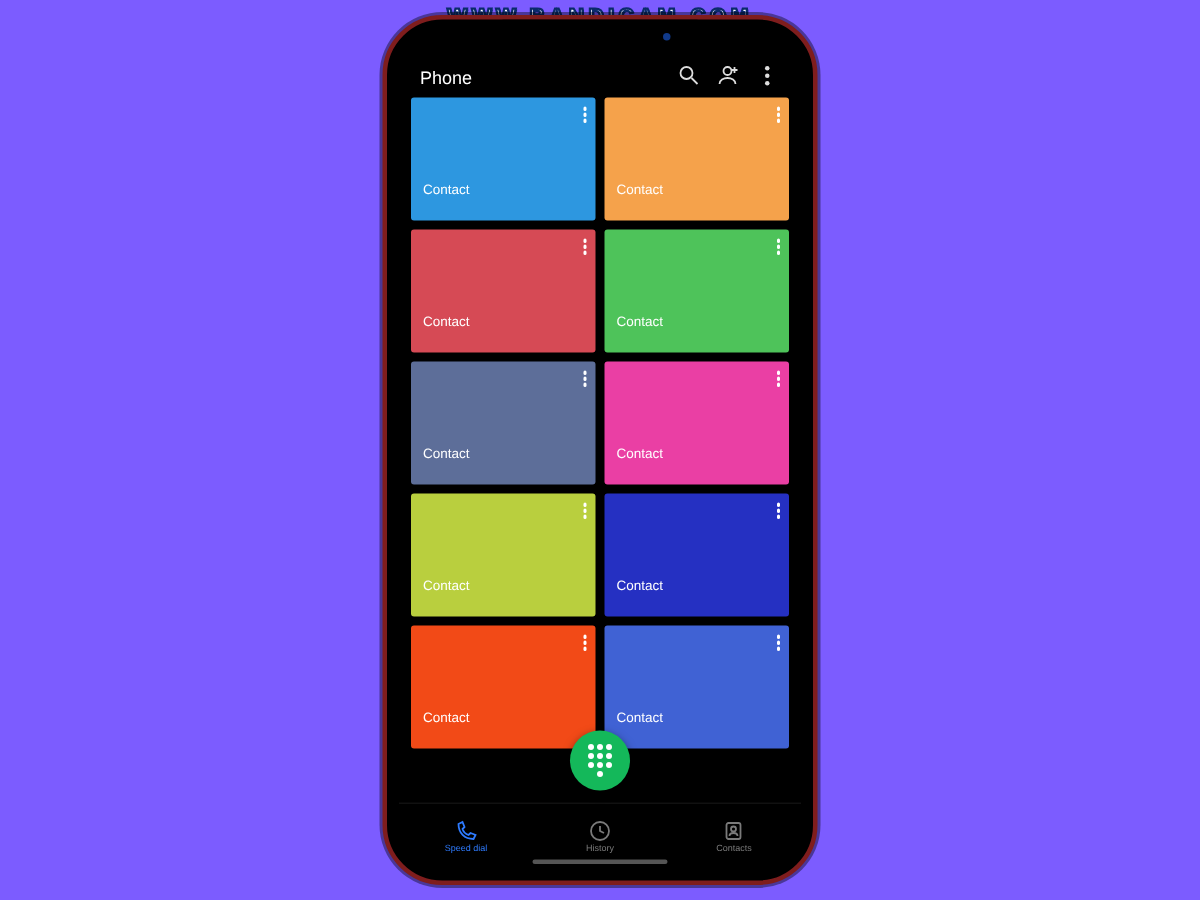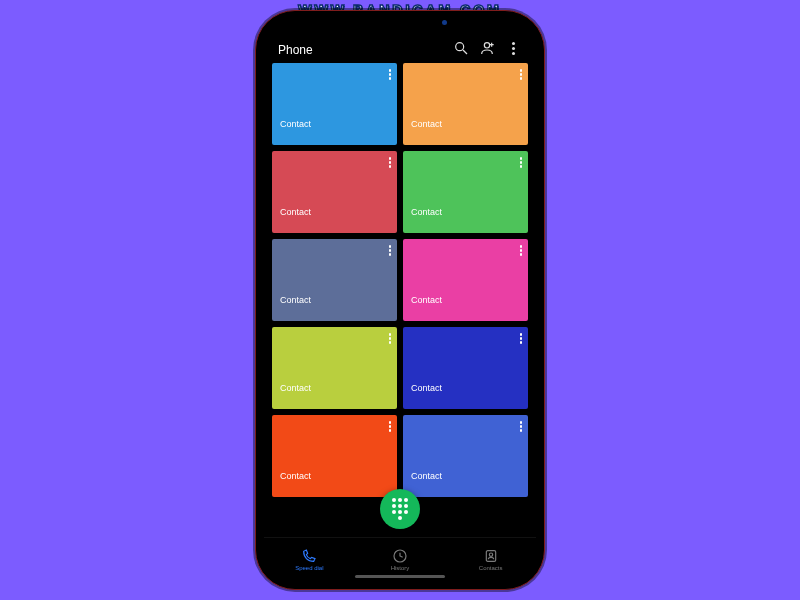--- a/index.html
+++ b/index.html
@@ -27,21 +27,21 @@
     font-weight: 900;
     pointer-events: none;
   }
   
   .phone {
     position: relative;
     width: 290px;
     height: 580px;
     border-radius: 40px;
     background: #000;
-    border: 1px solid #7f1d1d;
+    border: 3px solid #7f1d1d;
     box-shadow: 0 0 0 2px rgba(0,0,0,.4);
     overflow: hidden;
   }
   .notch {
     position: absolute;
     top: 0; left: 50%;
     transform: translateX(-50%);
     width: 130px;
     height: 22px;
     background: #000;

